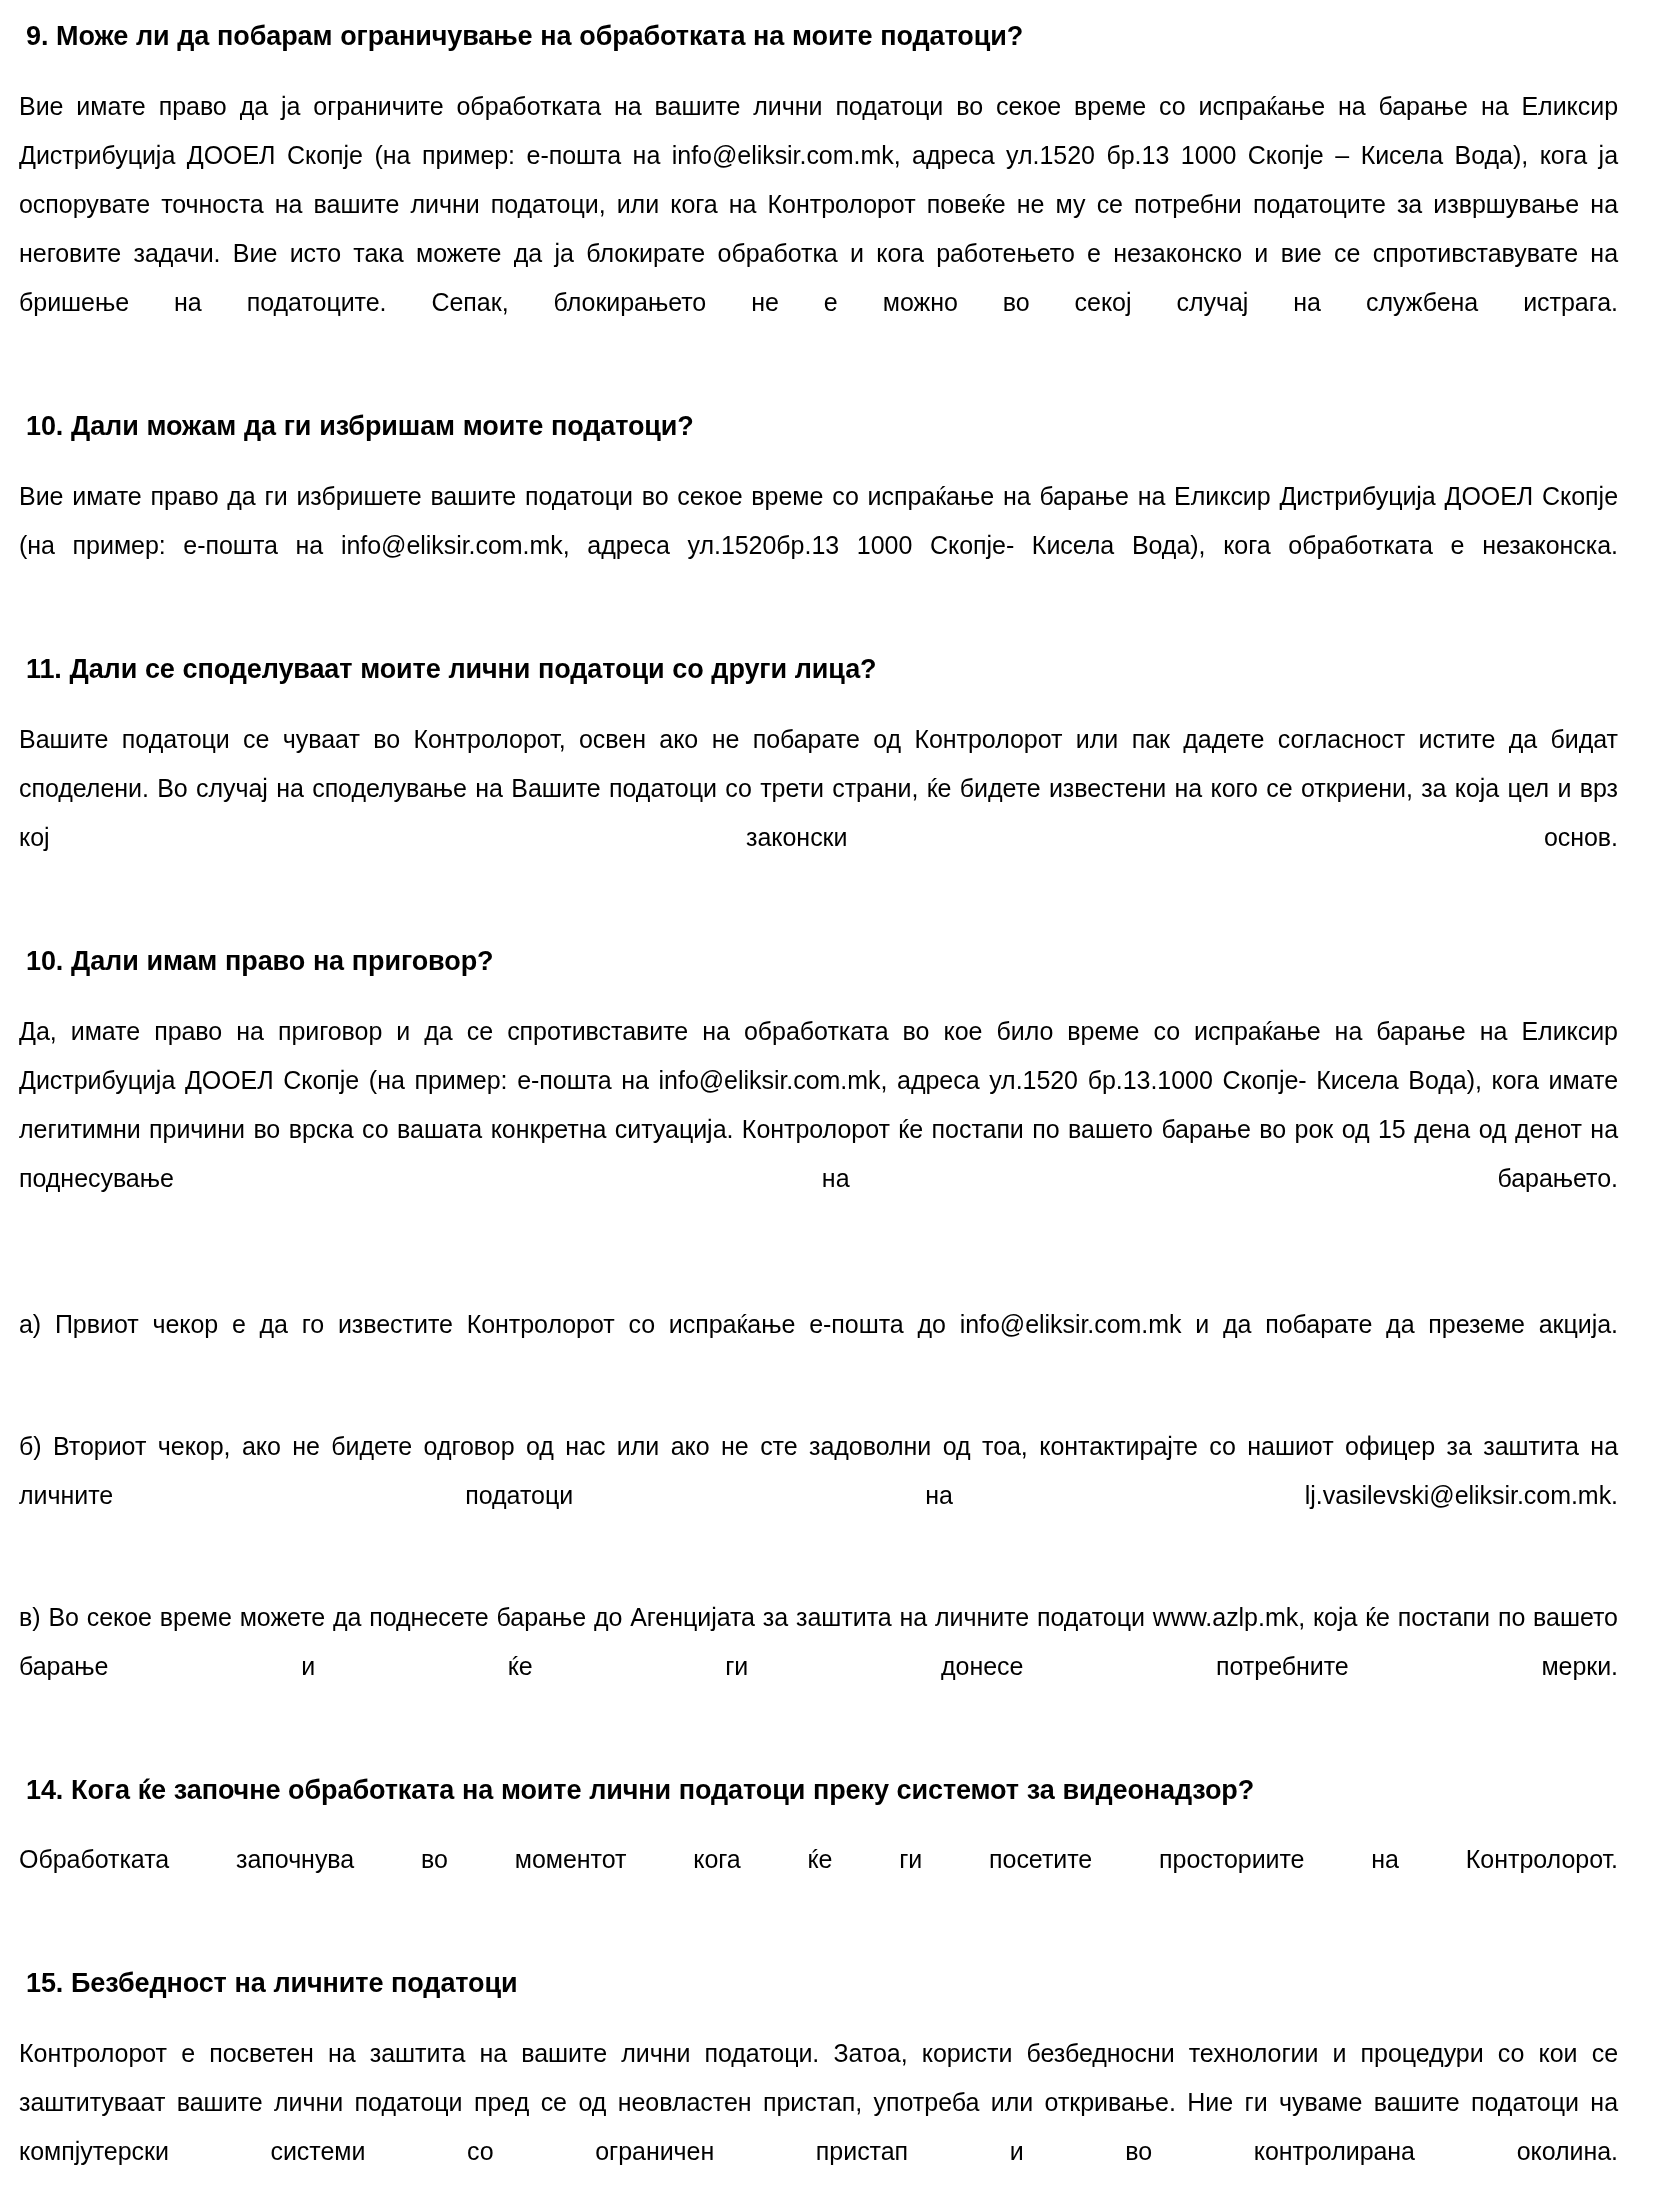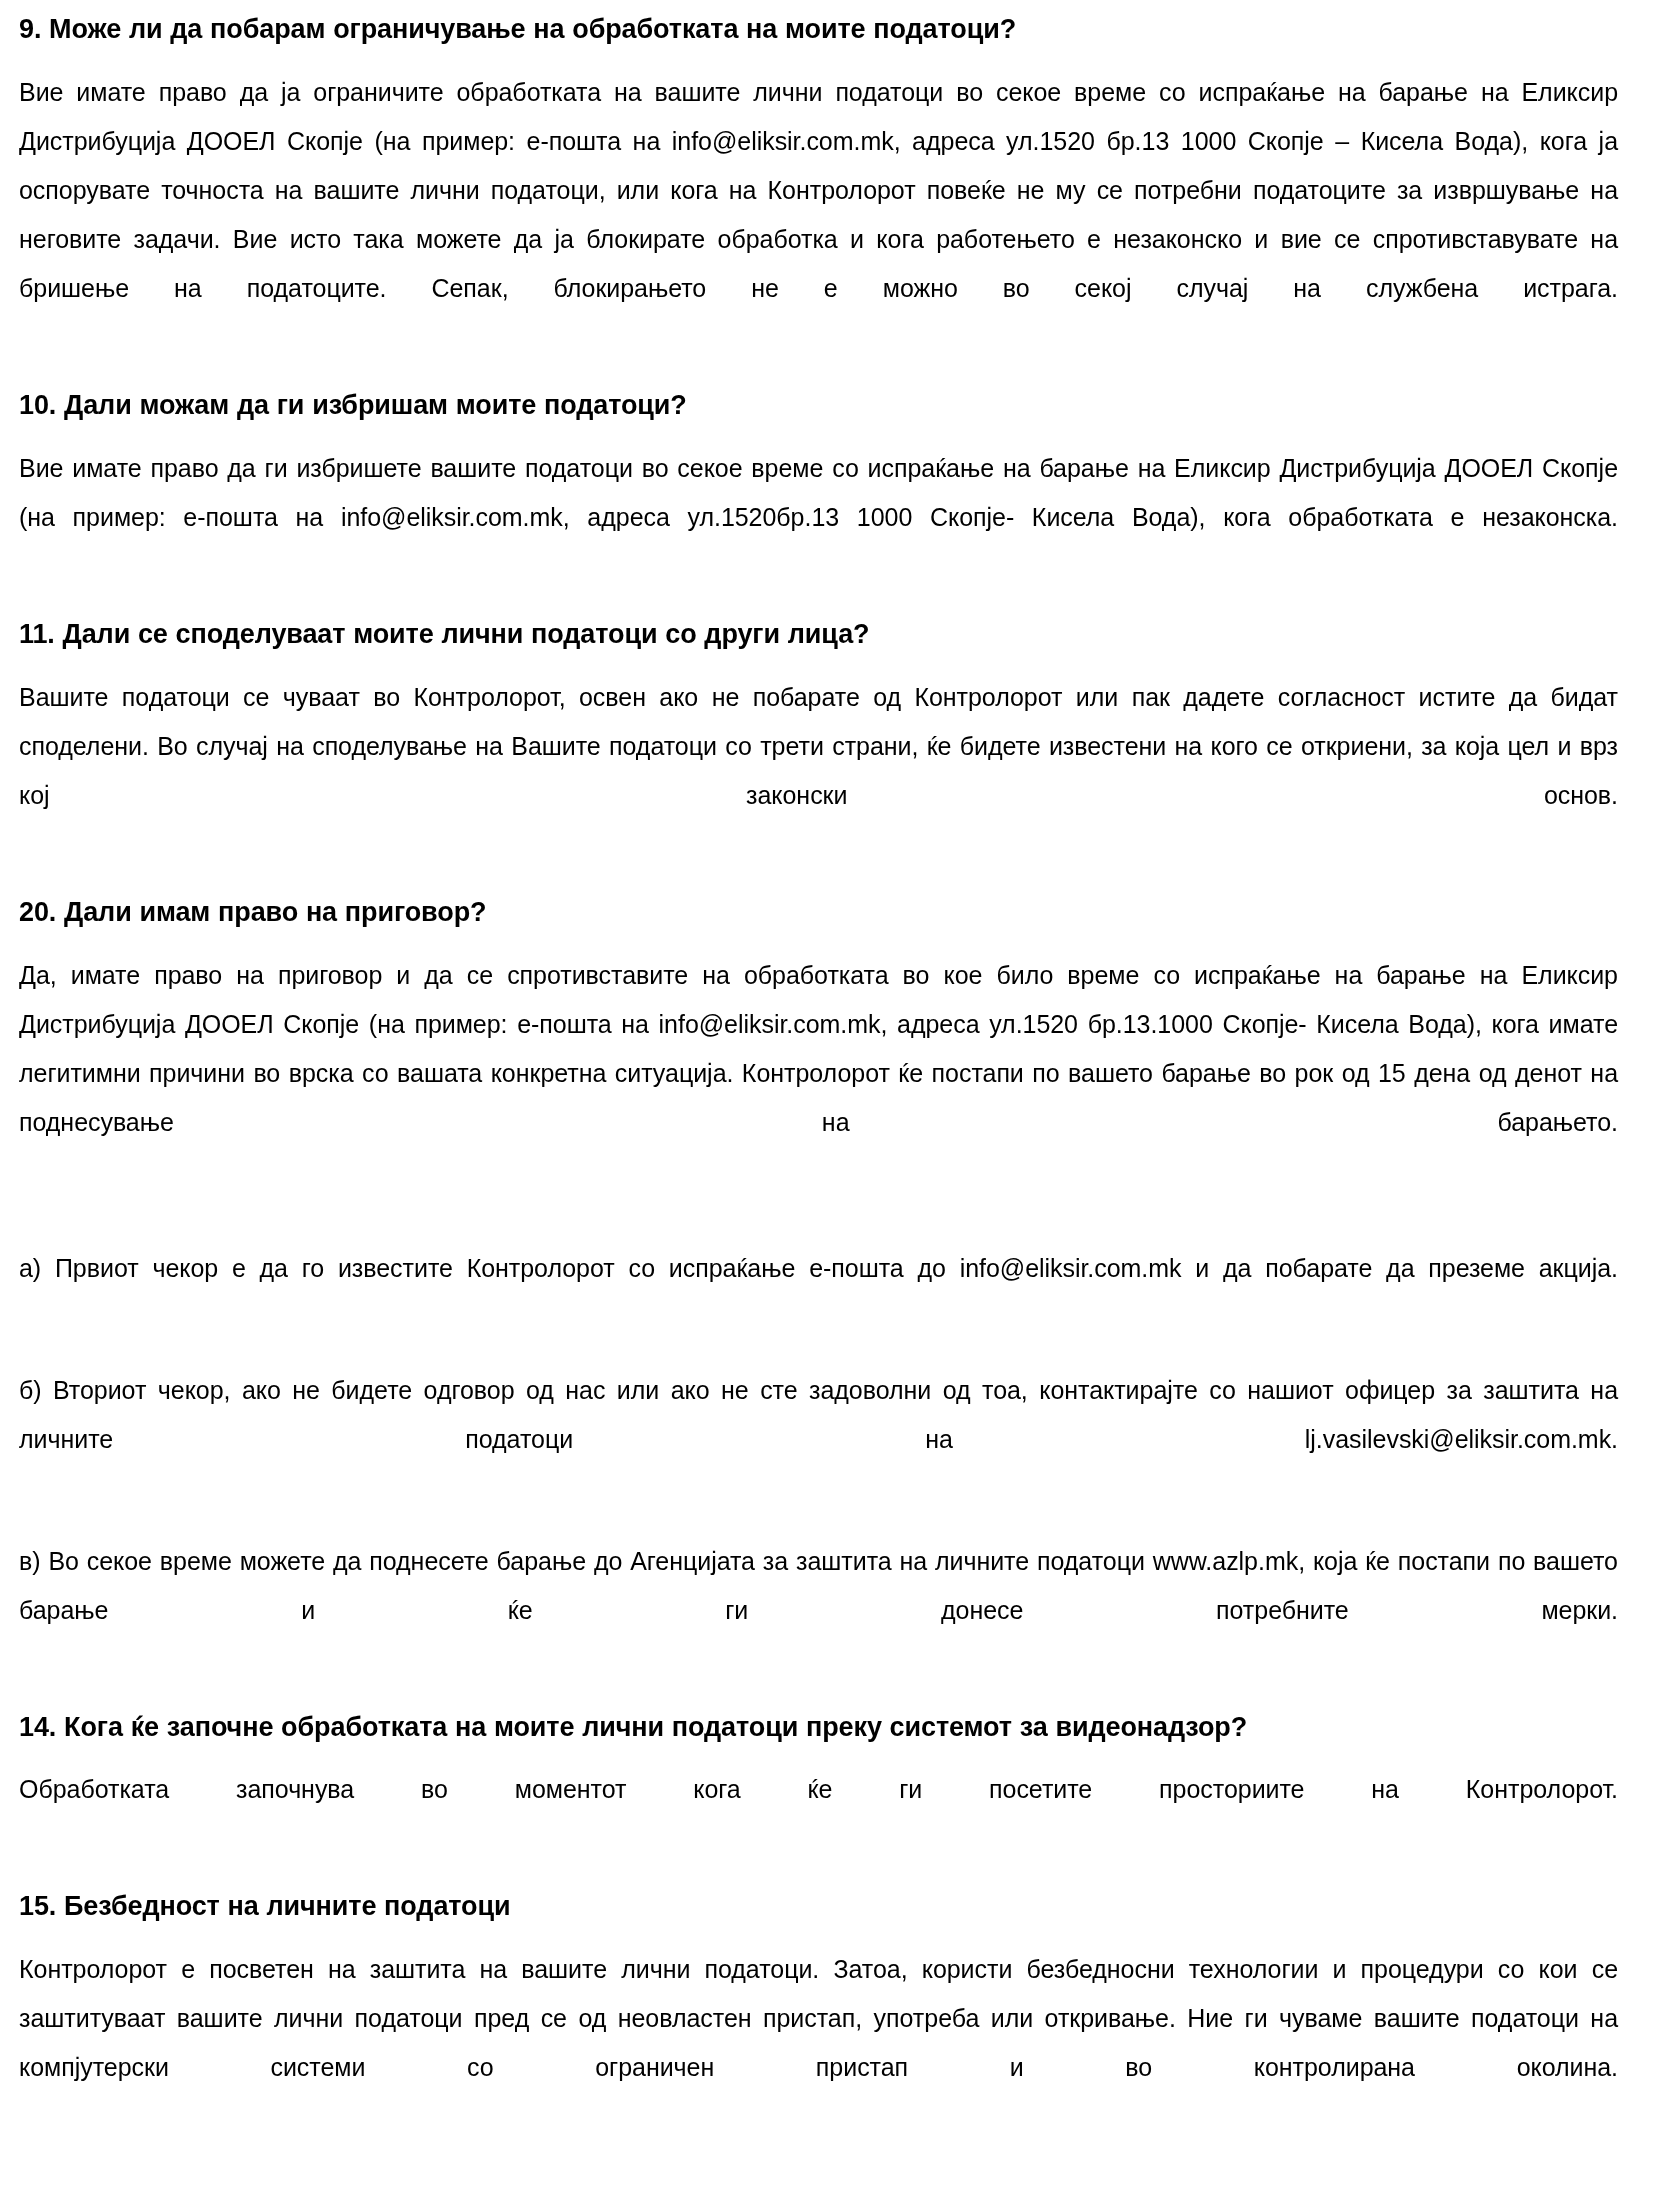--- a/index.html
+++ b/index.html
@@ -23,21 +23,21 @@
   }
   .doc-body {
     width: 1599px;
   }
   h2.section-heading {
     font-family: "Liberation Sans", "DejaVu Sans", sans-serif;
     font-weight: bold;
     font-size: 27px;
     line-height: 34px;
     letter-spacing: -0.1px;
-    margin: 0;
+    margin: 7px;
     padding: 0;
     text-align: left;
     word-spacing: 0.4px;
   }
   p.para {
     font-family: "Liberation Sans", "DejaVu Sans", sans-serif;
     font-weight: normal;
     font-size: 25px;
     line-height: 49px;
     margin: 0;
@@ -76,21 +76,21 @@
     <p class="para">Вие имате право да ги избришете вашите податоци во секое време со испраќање на барање на Еликсир Дистрибуција ДООЕЛ Скопје (на пример: е-пошта на info@eliksir.com.mk, адреса ул.1520бр.13 1000 Скопје- Кисела Вода), кога обработката е незаконска.</p>
 
     <div class="sp-para-to-heading"></div>
 
     <h2 class="section-heading">11. Дали се споделуваат моите лични податоци со други лица?</h2>
     <div class="sp-heading-to-para"></div>
     <p class="para">Вашите податоци се чуваат во Контролорот, освен ако не побарате од Контролорот или пак дадете согласност истите да бидат споделени. Во случај на споделување на Вашите податоци со трети страни, ќе бидете известени на кого се откриени, за која цел и врз кој законски основ.</p>
 
     <div class="sp-para-to-heading"></div>
 
-    <h2 class="section-heading">20. Дали имам право на приговор?</h2>
+    <h2 class="section-heading">10. Дали имам право на приговор?</h2>
     <div class="sp-heading-to-para"></div>
     <p class="para">Да, имате право на приговор и да се спротивставите на обработката во кое било време со испраќање на барање на Еликсир Дистрибуција ДООЕЛ Скопје (на пример: е-пошта на info@eliksir.com.mk, адреса ул.1520 бр.13.1000 Скопје- Кисела Вода), кога имате легитимни причини во врска со вашата конкретна ситуација. Контролорот ќе постапи по вашето барање во рок од 15 дена од денот на поднесување на барањето.</p>
 
     <div class="sp-para-to-heading"></div>
 
     <div class="sp-heading-to-para"></div>
     <p class="para">а) Првиот чекор е да го известите Контролорот со испраќање е-пошта до info@eliksir.com.mk и да побарате да преземе акција.</p>
     <div class="sp-para-to-para"></div>
     <p class="para">б) Вториот чекор, ако не бидете одговор од нас или ако не сте задоволни од тоа, контактирајте со нашиот офицер за заштита на личните податоци на lj.vasilevski@eliksir.com.mk.</p>
     <div class="sp-para-to-para"></div>

